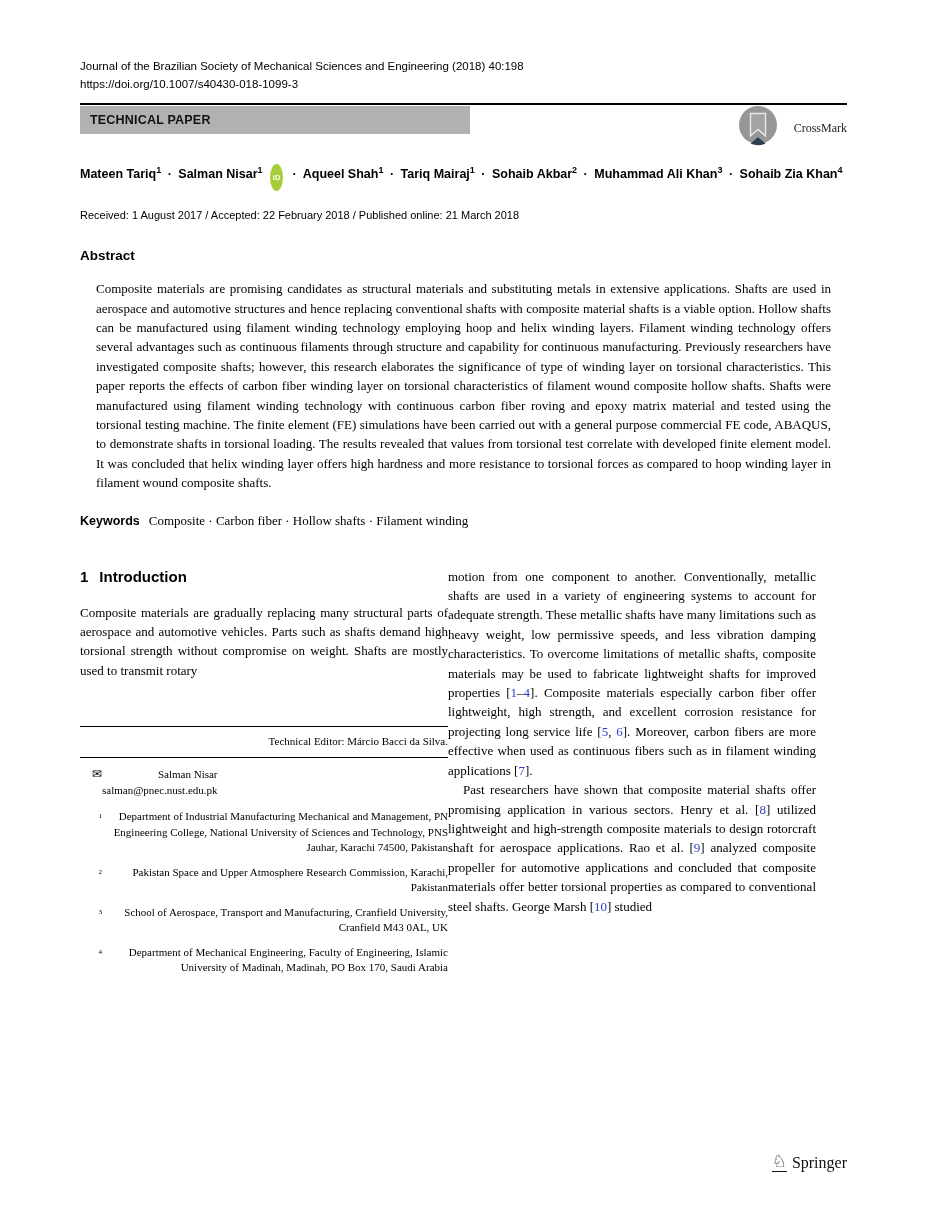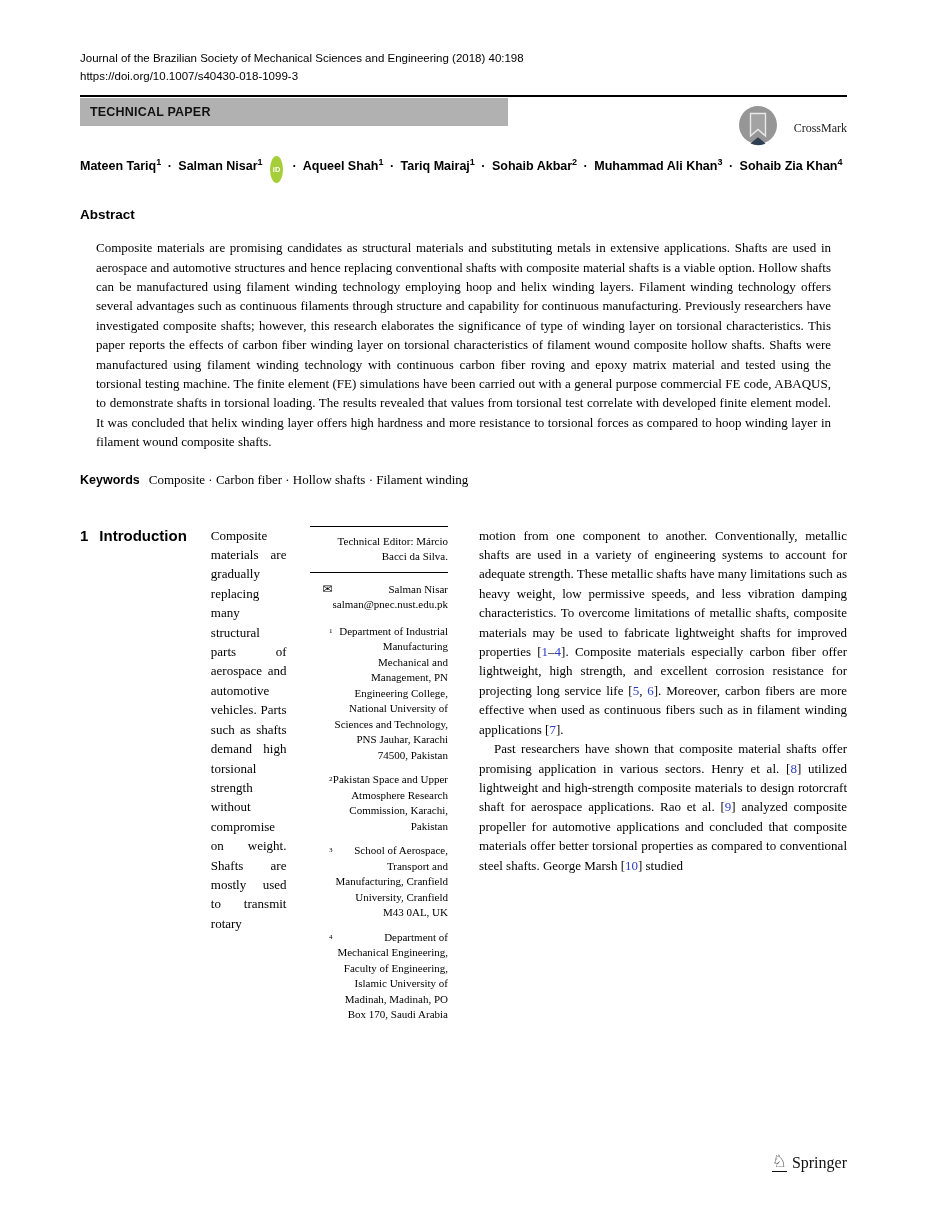--- a/index.html
+++ b/index.html
@@ -3,25 +3,25 @@
 <meta charset="utf-8">
 <style>
   :root{
     --citation-blue:#2b3cc8;
     --category-bg:#b1b1b1;
     --orcid-green:#a6ce39;
   }
   *{box-sizing:border-box;}
   html,body{margin:0;padding:0;background:#fff;}
   .page{position:relative;width:925px;height:1230px;background:#ffffff;color:#000;overflow:hidden;}
-  .content{position:absolute;left:80px;top:4px;width:767px;}
+  .content{position:absolute;left:80px;top:12px;width:767px;}
 
   .jheader{padding-top:45px;font-family:"Liberation Sans",sans-serif;font-size:11.5px;line-height:18px;color:#000;}
   .toprule{margin-top:10px;height:2px;background:#000;}
-  .band{margin-top:1px;width:428px;height:28px;background:var(--category-bg);display:flex;align-items:center;padding-left:10px;}
+  .band{margin-top:1px;width:390px;height:28px;background:var(--category-bg);display:flex;align-items:center;padding-left:10px;}
   .band span{font-family:"Liberation Sans",sans-serif;font-weight:bold;font-size:12.5px;letter-spacing:.2px;color:#111;}
 
   .crossmark{position:absolute;top:104px;right:78px;display:flex;align-items:center;gap:16px;}
   .crossmark .cm-label{font-family:"Liberation Serif",serif;font-size:12px;color:#222;}
 
   h1.title{margin:40px 0 0 0;width:690px;font-family:"Liberation Sans",sans-serif;font-weight:bold;font-size:21px;line-height:29px;color:#000;}
 
   .authors{margin-top:24px;font-family:"Liberation Sans",sans-serif;font-weight:bold;font-size:12.5px;line-height:25px;color:#000;}
   .authors sup{font-size:9px;}
   .author-sep{padding:0 3px;font-weight:bold;}
@@ -33,22 +33,22 @@
 
   .abstract{margin-top:24px;}
   .abstract h2{margin:0 0 6px 0;font-family:"Liberation Sans",sans-serif;font-weight:bold;font-size:13.5px;}
   .abstract p{margin:16px;font-family:"Liberation Serif",serif;font-size:13px;line-height:19.4px;text-align:justify;}
 
   .keywords{margin-top:18px;font-size:13px;line-height:19px;}
   .keywords .kw-head{font-family:"Liberation Sans",sans-serif;font-weight:bold;font-size:12.5px;margin-right:9px;}
   .keywords .kw-body{font-family:"Liberation Serif",serif;}
 
   .columns{margin-top:36px;display:flex;height:418px;}
-  .col-left{width:368px;display:flex;flex-direction:row;gap:24px;}
-  .col-right{width:368px;margin-left:31px;}
+  .col-left{width:368px;display:flex;flex-direction:column;}
+  .col-right{width:368px;}
 
   h2.section{margin:0 0 17px 0;font-family:"Liberation Sans",sans-serif;font-weight:bold;font-size:15px;line-height:19px;}
   h2.section .sec-label{margin-left:11px;}
 
   .bodytext{margin:0;font-family:"Liberation Serif",serif;font-size:13px;line-height:19.4px;text-align:justify;}
   .indent{text-indent:15px;}
   .cite{color:var(--citation-blue);text-decoration:none;cursor:pointer;}
 
   .footnotes{margin-top:auto;font-family:"Liberation Serif",serif;font-size:11px;line-height:15px;color:#000;text-align:right;}
   .fn-rule{border:none;border-top:1px solid #000;margin:0;}
@@ -105,20 +105,21 @@
       <span><span>Tariq Mairaj</span><sup>1</sup></span>
       <span class="author-sep">·</span>
       <span><span>Sohaib Akbar</span><sup>2</sup></span>
       <span class="author-sep">·</span>
       <span><span>Muhammad Ali Khan</span><sup>3</sup></span>
       <span class="author-sep">·</span>
       <span><span>Sohaib Zia Khan</span><sup>4</sup></span>
     </div>
 
     <div class="meta">
+      <div>Received: 1 August 2017 / Accepted: 22 February 2018 / Published online: 21 March 2018</div>
     </div>
 
     <div class="abstract">
       <h2>Abstract</h2>
       <p>Composite materials are promising candidates as structural materials and substituting metals in extensive applications. Shafts are used in aerospace and automotive structures and hence replacing conventional shafts with composite material shafts is a viable option. Hollow shafts can be manufactured using filament winding technology employing hoop and helix winding layers. Filament winding technology offers several advantages such as continuous filaments through structure and capability for continuous manufacturing. Previously researchers have investigated composite shafts; however, this research elaborates the significance of type of winding layer on torsional characteristics. This paper reports the effects of carbon fiber winding layer on torsional characteristics of filament wound composite hollow shafts. Shafts were manufactured using filament winding technology with continuous carbon fiber roving and epoxy matrix material and tested using the torsional testing machine. The finite element (FE) simulations have been carried out with a general purpose commercial FE code, ABAQUS, to demonstrate shafts in torsional loading. The results revealed that values from torsional test correlate with developed finite element model. It was concluded that helix winding layer offers high hardness and more resistance to torsional forces as compared to hoop winding layer in filament wound composite shafts.</p>
     </div>
 
     <div class="keywords">
       <span class="kw-head">Keywords</span><span class="kw-body">Composite · Carbon fiber · Hollow shafts · Filament winding</span>
     </div>

